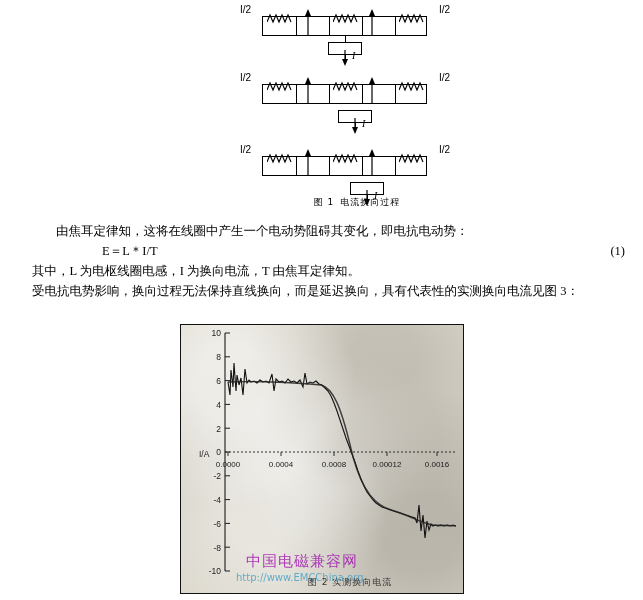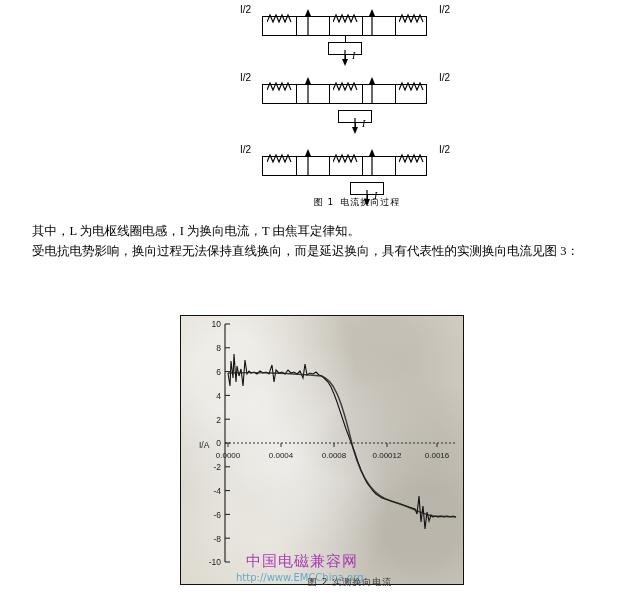--- a/index.html
+++ b/index.html
@@ -117,21 +117,21 @@
   .eqnum {
     position: absolute;
     right: 0;
     top: 0;
   }
 
   
   .fig2 {
     position: absolute;
     left: 180px;
-    top: 315px;
+    top: 324px;
     width: 282px;
     height: 268px;
     border: 1.5px solid #111;
     background: #d9d5cc;
     overflow: hidden;
   }
   .fig2 .paper-noise {
     position: absolute;
     inset: 0;
     background:
@@ -291,20 +291,25 @@
     </svg>
     <span class="i-label" style="left:134px; top:48px;">I</span>
   </div>
 </div>
 
 <div class="fig1-caption">
   <span class="cap-num">图 1</span><span>电流换向过程</span>
 </div>
 
 <div class="body-text">
+  <p class="para">由焦耳定律知，这将在线圈中产生一个电动势阻碍其变化，即电抗电动势：</p>
+  <p class="formula">
+    <span>E＝L＊I/T</span>
+    <span class="eqnum">(1)</span>
+  </p>
   <p class="para" style="text-indent:0;">其中，L 为电枢线圈电感，I 为换向电流，T 由焦耳定律知。</p>
   <p class="para" style="text-indent:0;">受电抗电势影响，换向过程无法保持直线换向，而是延迟换向，具有代表性的实测换向电流见图 3：</p>
 </div>
 
 <div class="fig2">
   <div class="paper-noise"></div>
   <svg width="282" height="268">
 
     <g>
       <line x1="44" y1="8" x2="44" y2="246" stroke="#1b1b1b" stroke-width="1.1"></line>

